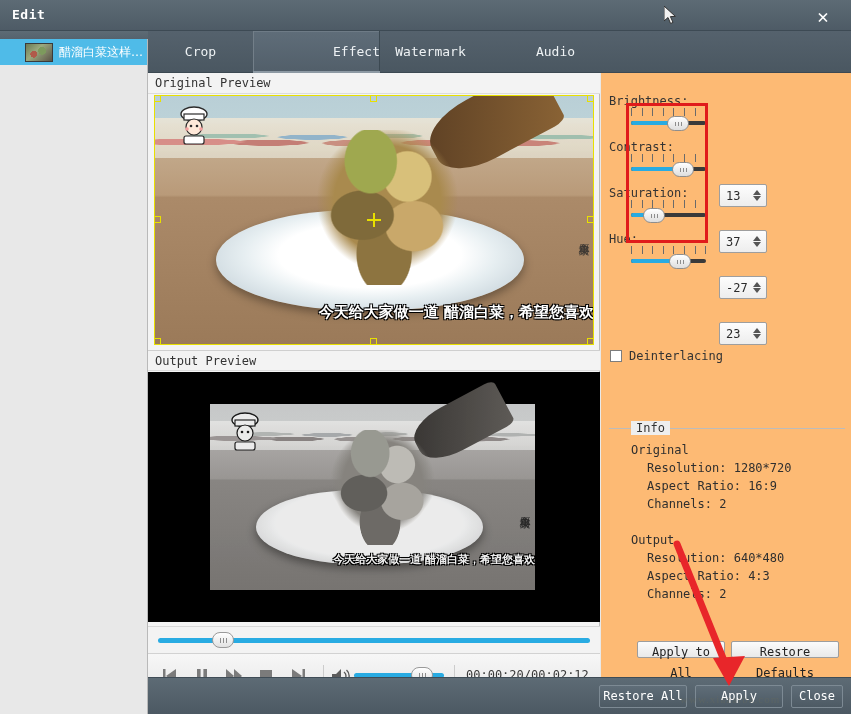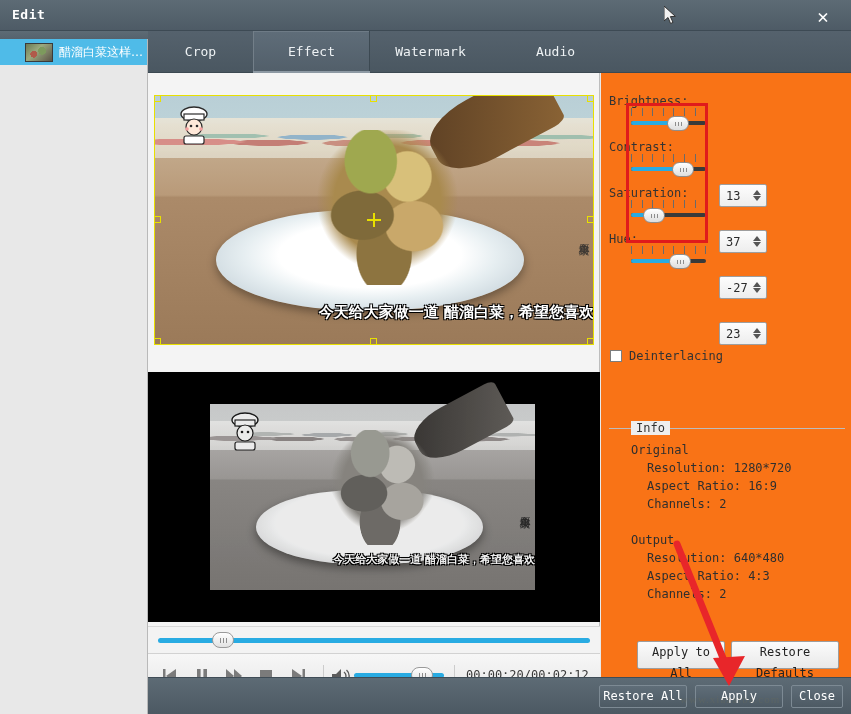--- a/index.html
+++ b/index.html
@@ -36,21 +36,21 @@
   .tab{
     position:absolute; top:0; height:42px; line-height:42px; text-align:center;
     color:#eef2f4; font-size:13px; cursor:pointer;
   }
   .tab.sel{
     background:linear-gradient(#5f6d79,#525f6a);
     box-shadow:inset 1px 0 0 #737f89, inset -1px 0 0 #3c4952, inset 0 1px 0 #6e7b86;
     border-bottom:2px solid #8d99a3;
   }
   .t-crop{ left:0; width:105px; }
-  .t-effect{ left:105px; width:117px; }
+  .t-effect{ left:105px; width:127px;text-align:right; }
   .t-watermark{ left:210px; width:145px; }
   .t-audio{ left:355px; width:105px; }
 
   
   .sidebar{
     position:absolute; left:0; top:31px; width:148px; height:683px;
     background:#e8e8e8; border-right:1px solid #b9b9b9;
   }
   .side-head{
     position:absolute; left:0; top:0; width:148px; height:8px;
@@ -224,21 +224,21 @@
     content:""; position:absolute; left:7px; top:5px; width:8px; height:5px;
     background:repeating-linear-gradient(to right,#8d8d8d 0 1px, transparent 1px 3px);
   }
   .timetxt{
     position:absolute; left:318px; top:14px; font-size:12px; color:#3a3a3a;
   }
 
   
   .right{
     position:absolute; left:601px; top:73px; width:250px; height:604px;
-    background:#f97316;
+    background:#fdba74;
   }
   .sl-label{ position:absolute; left:8px; font-size:12px; color:#333; }
   .slider{
     position:absolute; left:30px; width:75px; height:26px;
   }
   .ticks{
     position:absolute; left:0; top:0; width:75px; height:8px;
     background:repeating-linear-gradient(to right,#6a6a6a 0 1px, transparent 1px 10.6px);
   }
   .sl-track-off{
@@ -285,21 +285,21 @@
     border-top:1px solid #bcbcbc;
   }
   .infotitle{
     position:absolute; left:22px; top:-8px; background:#eeeeee; padding:0 5px;
     font-size:12px; color:#333;
   }
   .inf{ position:absolute; font-size:12px; color:#2f2f2f; white-space:nowrap; }
 
   .btnrow{ position:absolute; left:0; top:568px; width:250px; height:26px; }
   .pbtn{
-    position:absolute; height:28px; line-height:21px; text-align:center;
+    position:absolute; height:17px; line-height:21px; text-align:center;
     background:linear-gradient(#fbfbfb,#e9e9e9); border:1px solid #9d9d9d; border-radius:2px;
     font-size:12px; color:#232323; cursor:pointer;
   }
   .b-applyall{ left:36px; width:88px; }
   .b-restdef{ left:130px; width:108px; }
 
   
   .footer{
     position:absolute; left:148px; top:677px; width:703px; height:37px;
     background:linear-gradient(#5d6b75,#4c5963); border-top:1px solid #3f4c56;
@@ -347,20 +347,21 @@
 
   <div class="tabstrip">
     <div class="tab t-crop">Crop</div>
     <div class="tab t-effect sel">Effect</div>
     <div class="tab t-watermark">Watermark</div>
     <div class="tab t-audio">Audio</div>
   </div>
 
   <div class="center">
 
+    <div class="prev-label lbl-orig">Original Preview</div>
 
     <div class="orig-wrap">
       <div class="video-orig">
         <div class="wallpaper"></div>
         <div class="spoon"></div>
         <div class="plate"></div>
         <div class="food"></div>
         <svg class="chef-logo" viewBox="0 0 44 40">
           <ellipse cx="22" cy="9" rx="13" ry="7" fill="#ffffff" stroke="#2b2b2b" stroke-width="1.4"></ellipse>
           <rect x="12" y="9" width="20" height="6" fill="#ffffff" stroke="#2b2b2b" stroke-width="1.2"></rect>
@@ -380,20 +381,21 @@
         <span class="hdl tr"></span>
         <span class="hdl ml"></span>
         <span class="hdl mr"></span>
         <span class="hdl bl"></span>
         <span class="hdl bc"></span>
         <span class="hdl br"></span>
         <span class="crosshair"></span>
       </div>
     </div>
 
+    <div class="prev-label lbl-out">Output Preview</div>
 
     <div class="out-wrap">
       <div class="out-inner">
         <div class="video-out">
           <div class="video-orig" style="position:absolute;inset:0">
             <div class="wallpaper"></div>
             <div class="spoon"></div>
             <div class="plate"></div>
             <div class="food"></div>
             <svg class="chef-logo" viewBox="0 0 44 40">

